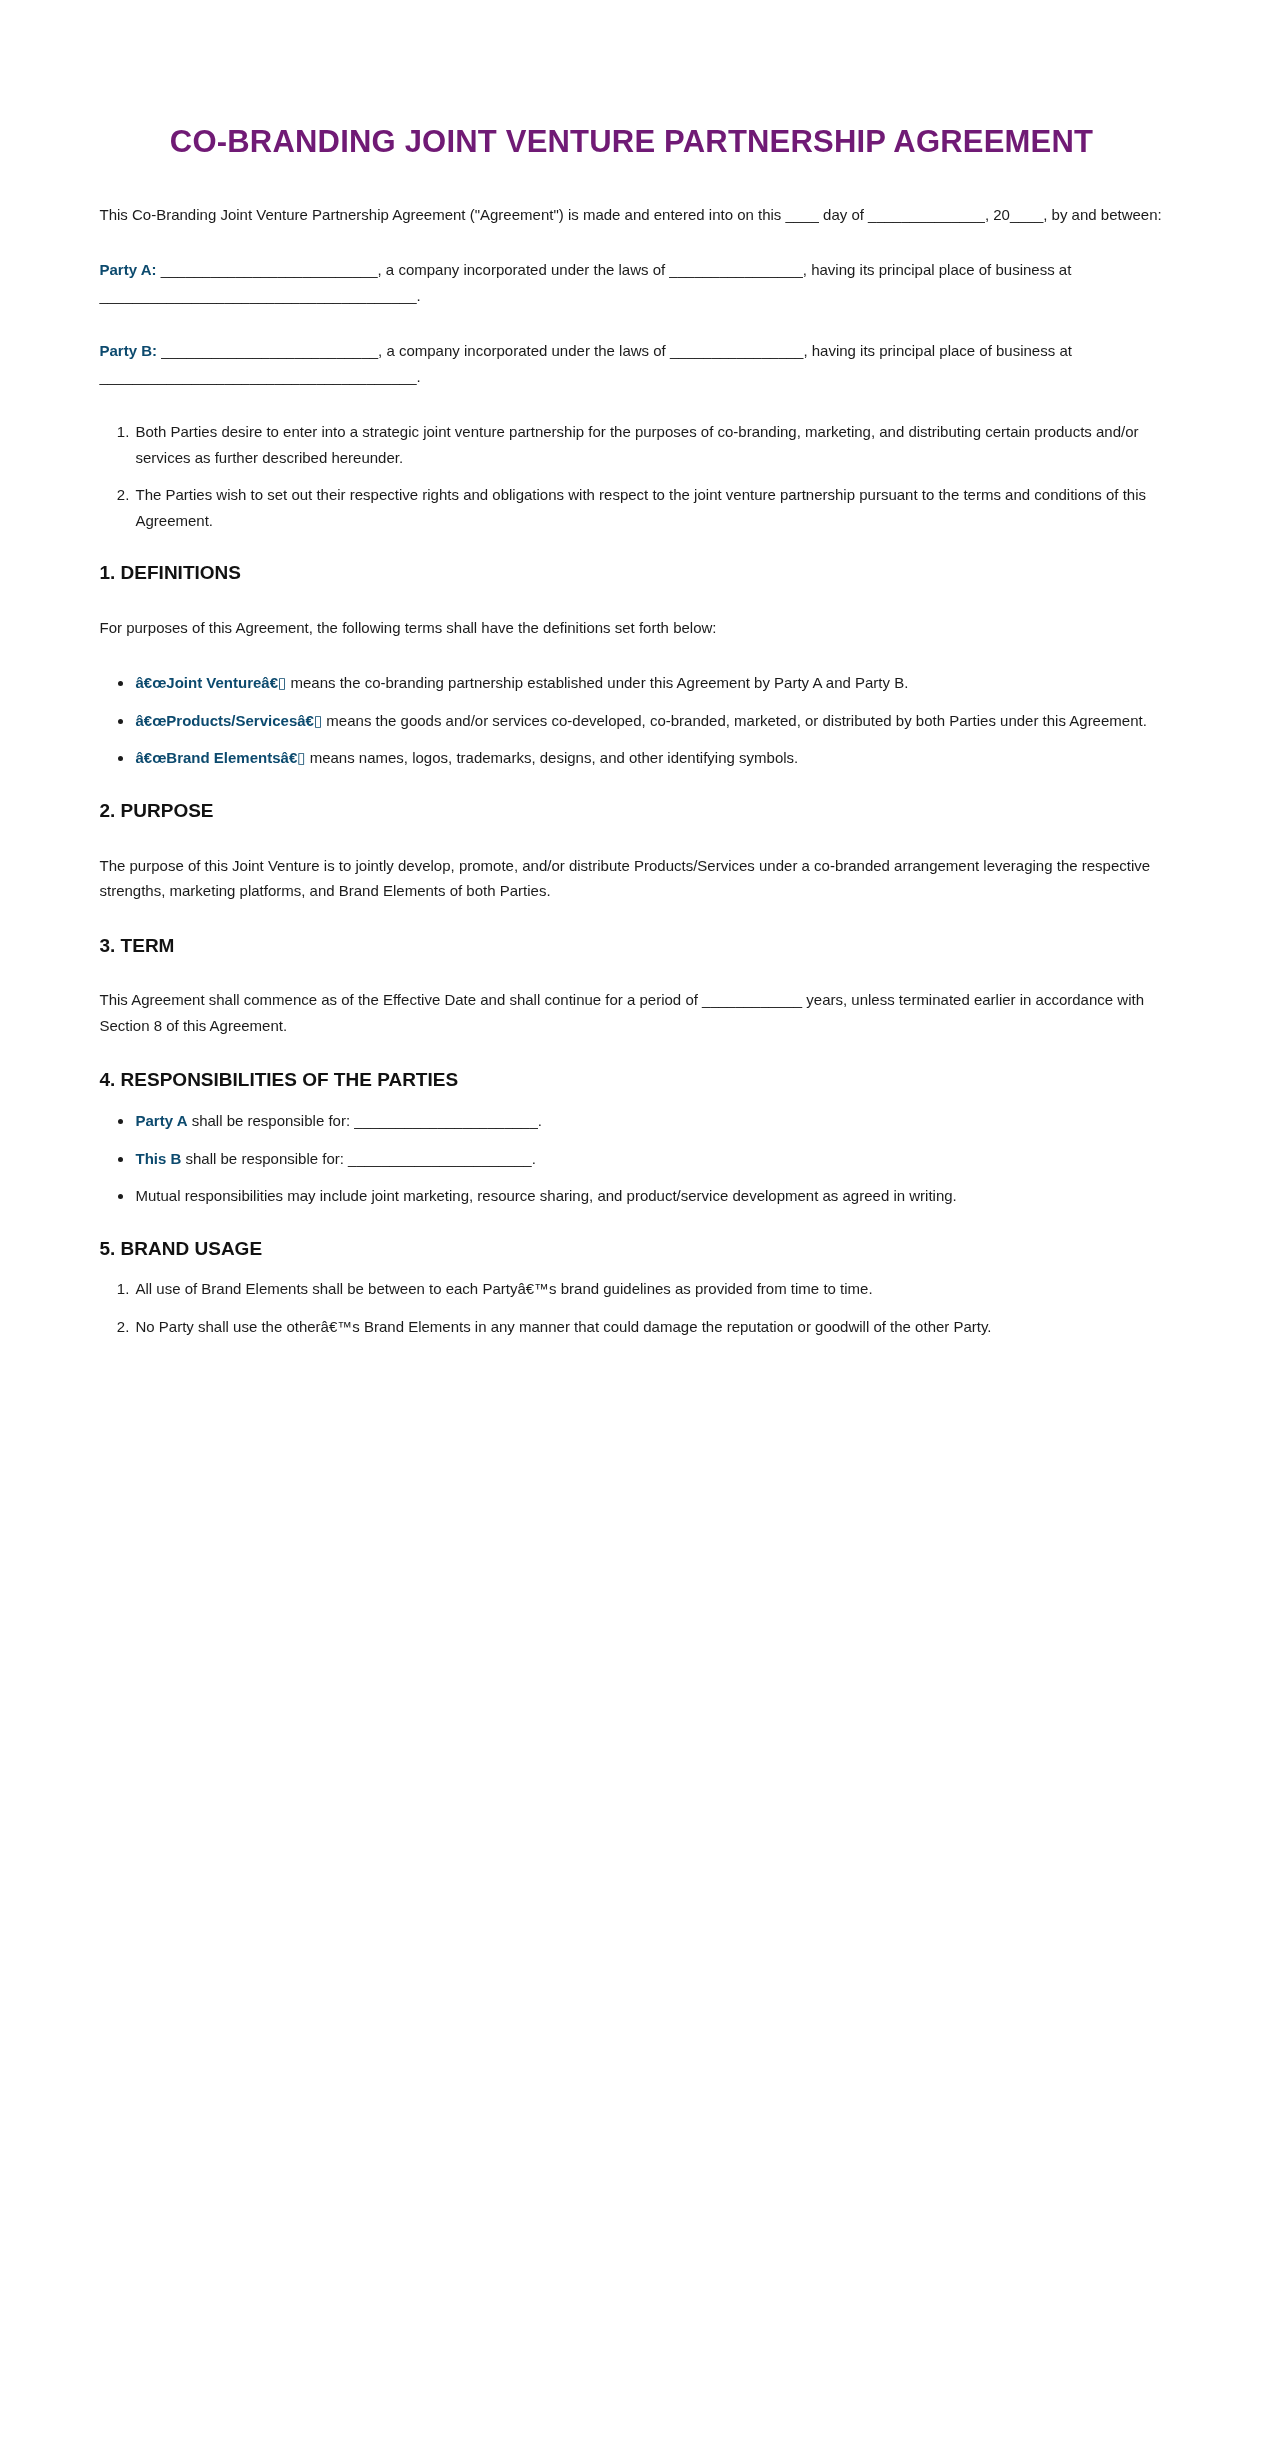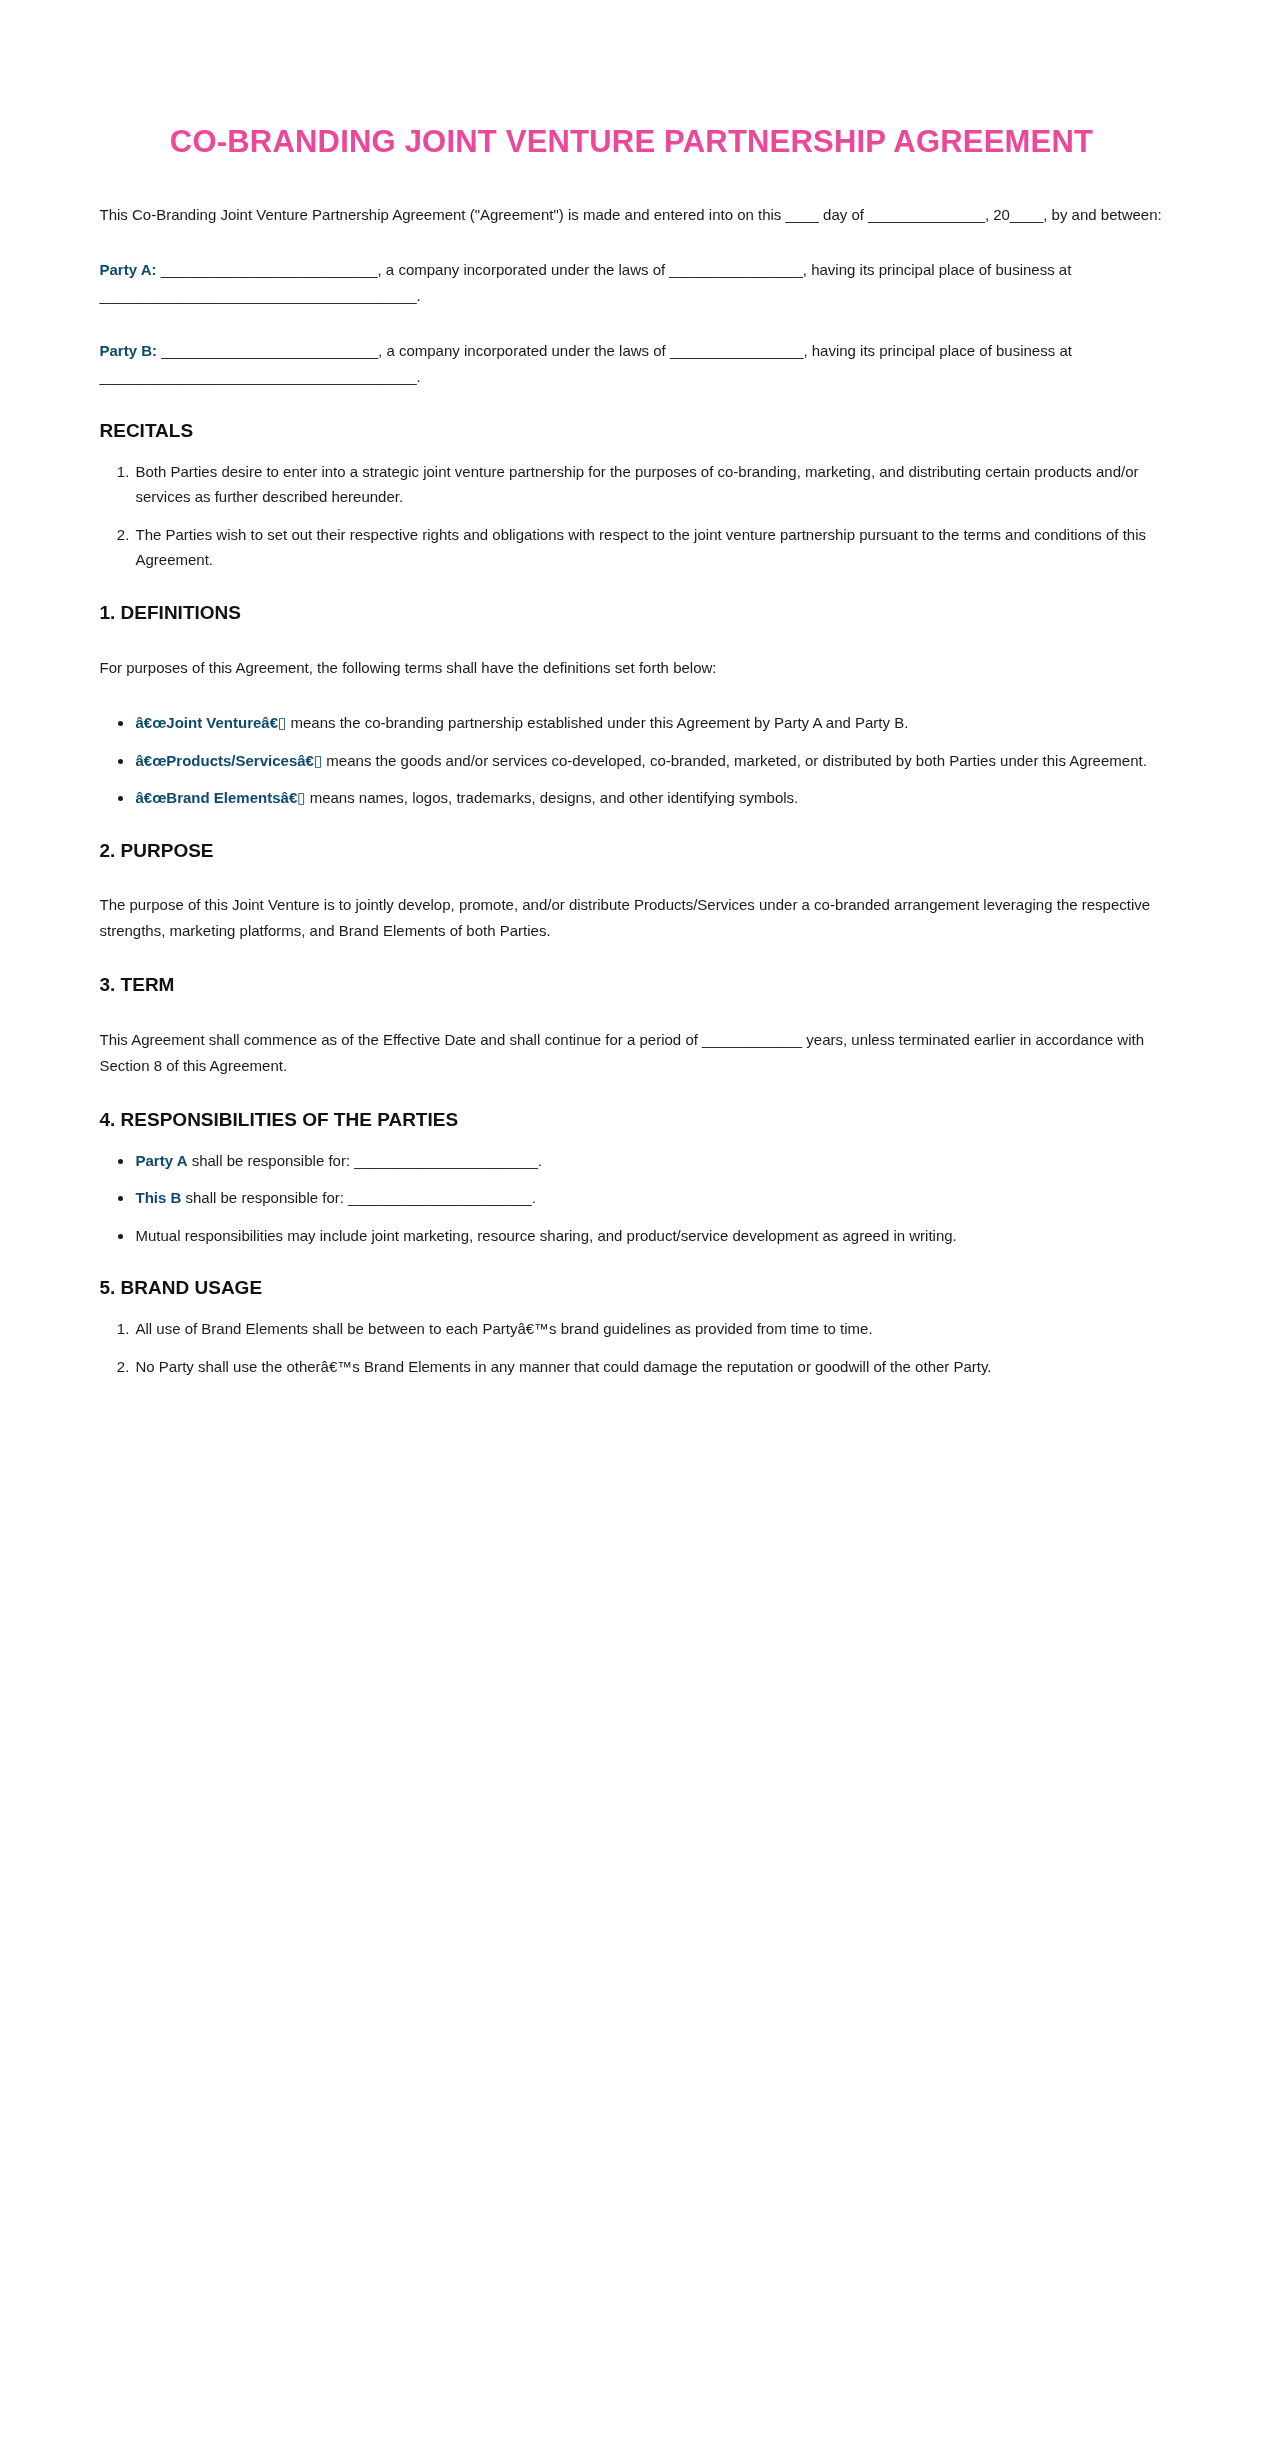--- a/index.html
+++ b/index.html
@@ -18,21 +18,21 @@
     color: #1b1b1b;
     font-family: "Liberation Sans", "DejaVu Sans", sans-serif;
     font-size: 15px;
     line-height: 1.7;
   }
   .doc h1 {
     font-size: 31px;
     line-height: 1.28;
     font-weight: 700;
     text-align: center;
-    color: #ec4899;
+    color: #701a75;
     margin: 0 0 40px 0;
     letter-spacing: 0.2px;
   }
   .doc h2 {
     font-size: 19px;
     line-height: 1.25;
     font-weight: 700;
     color: #121212;
     margin: 28px 0 14px 0;
   }
@@ -58,21 +58,20 @@
 <div class="doc">
 
   <h1>CO-BRANDING JOINT VENTURE PARTNERSHIP AGREEMENT</h1>
 
   <p>This Co-Branding Joint Venture Partnership Agreement ("Agreement") is made and entered into on this ____ day of ______________, 20____, by and between:</p>
 
   <p><strong>Party A:</strong><span> __________________________, a company incorporated under the laws of ________________, having its principal place of business at ______________________________________.</span></p>
 
   <p><strong>Party B:</strong><span> __________________________, a company incorporated under the laws of ________________, having its principal place of business at ______________________________________.</span></p>
 
-  <h2>RECITALS</h2>
   <ol>
     <li>Both Parties desire to enter into a strategic joint venture partnership for the purposes of co-branding, marketing, and distributing certain products and/or services as further described hereunder.</li>
     <li>The Parties wish to set out their respective rights and obligations with respect to the joint venture partnership pursuant to the terms and conditions of this Agreement.</li>
   </ol>
 
   <h2>1. DEFINITIONS</h2>
   <p>For purposes of this Agreement, the following terms shall have the definitions set forth below:</p>
   <ul>
     <li><strong>â€œJoint Ventureâ€▯</strong><span> means the co-branding partnership established under this Agreement by Party A and Party B.</span></li>
     <li><strong>â€œProducts/Servicesâ€▯</strong><span> means the goods and/or services co-developed, co-branded, marketed, or distributed by both Parties under this Agreement.</span></li>

